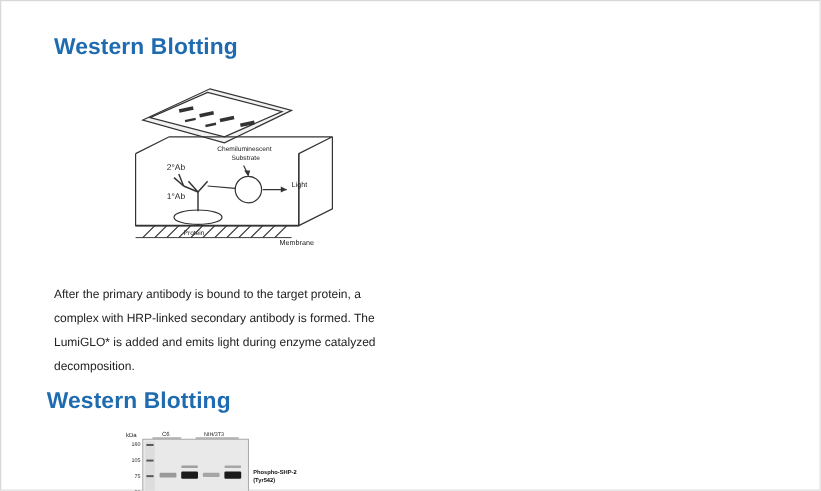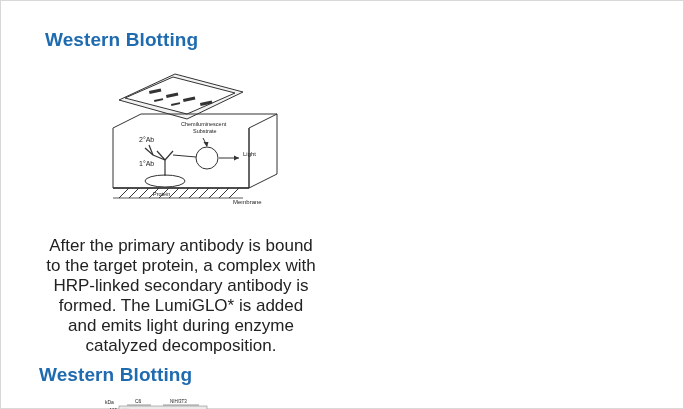--- a/index.html
+++ b/index.html
@@ -43,26 +43,25 @@
     letter-spacing: 0.1px;
   }
   .figure-area {
     height: 185px;
     display: flex;
     align-items: center;
     justify-content: center;
   }
   .figure-area.left-fig { padding-left: 10px; }
   .caption {
-    font-size: 17px;
+    font-size: 10px;
     line-height: 20px;
     color: #222222;
     margin-left: 22px;
     margin-right: 6px;
-    text-align: center;
   }
   .panel.right .caption { margin-left: 16px; }
   .panel.right .panel-title { margin-left: 16px; }
 
   
   .schematic {
     position: relative;
     width: 250px;
     height: 175px;
   }

